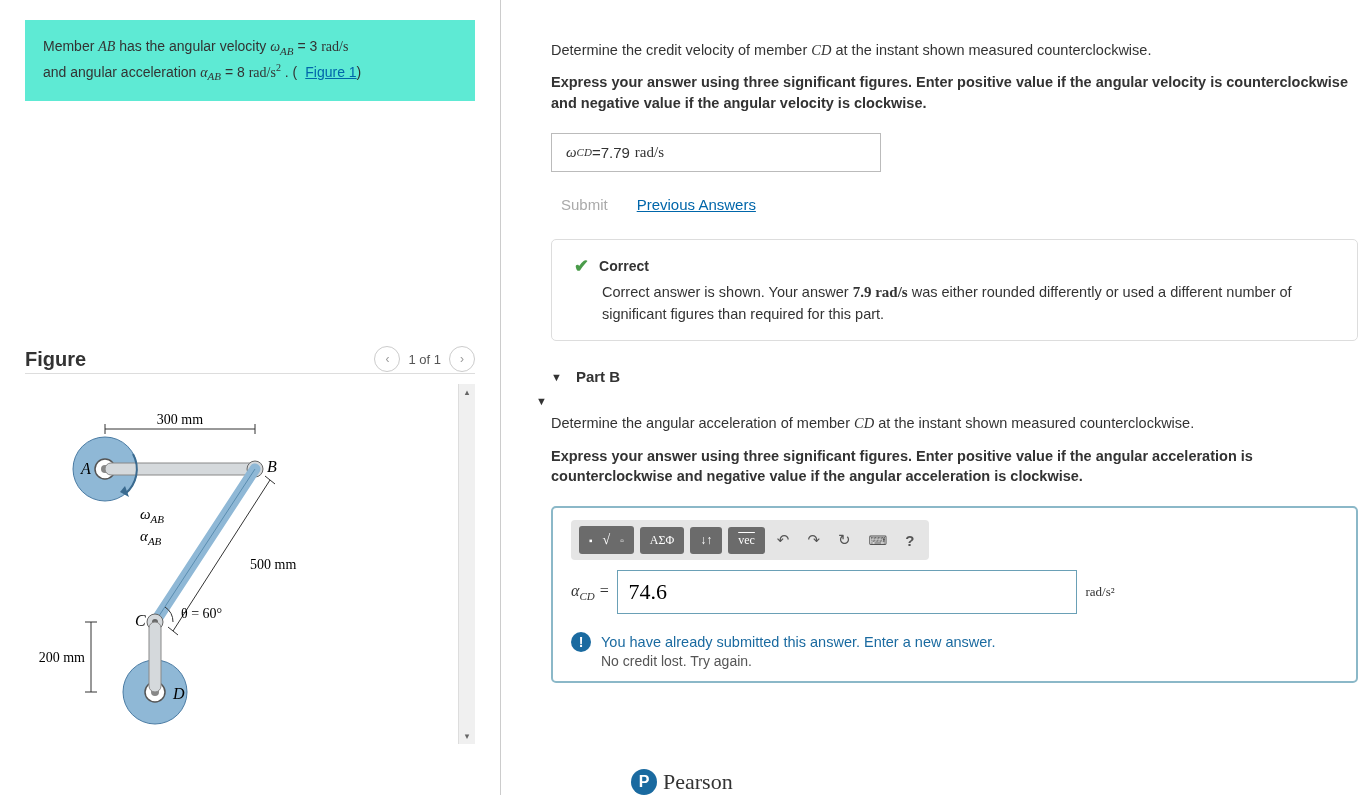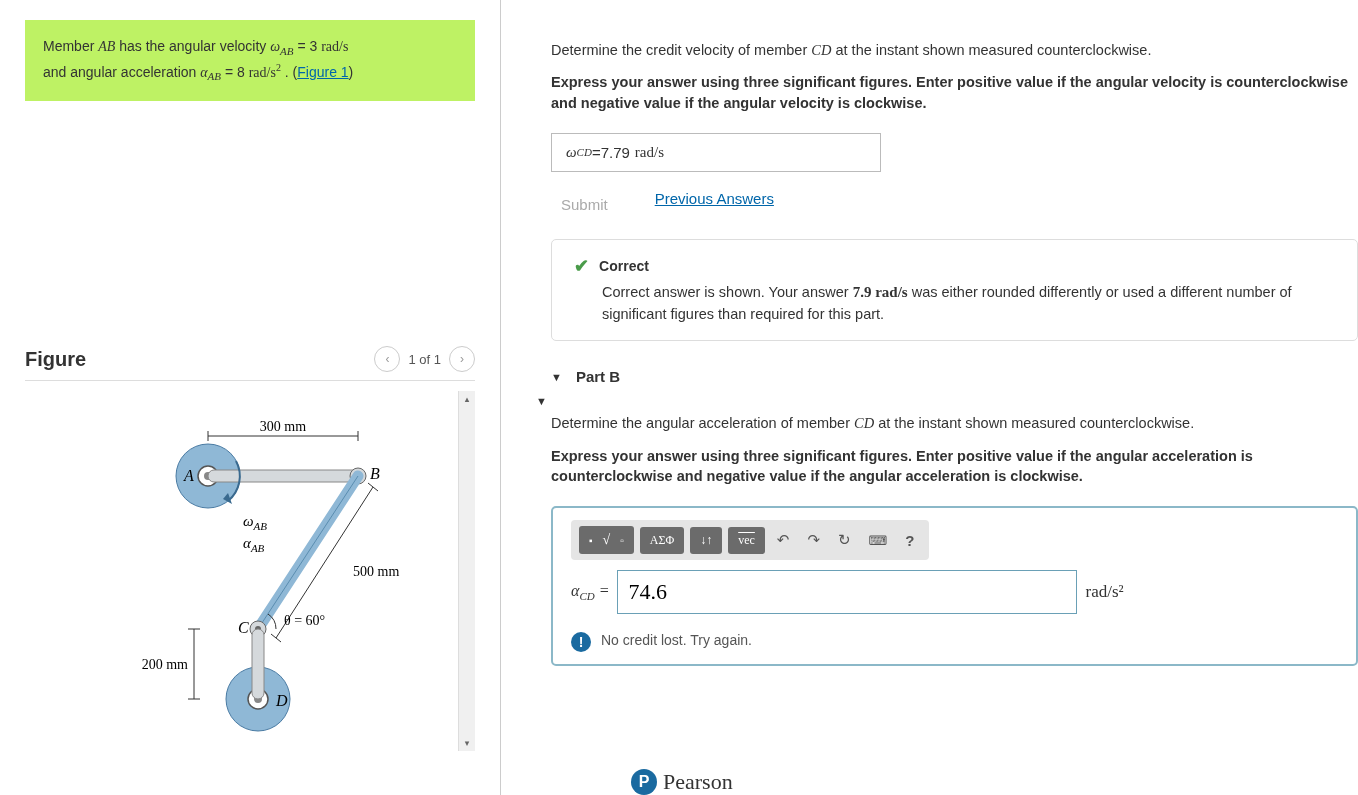--- a/index.html
+++ b/index.html
@@ -11,63 +11,63 @@
     display: flex;
     width: 1358px;
     height: 795px;
     overflow: hidden;
   }
   .left-panel { width: 500px; padding: 20px 25px; position: relative; }
   .divider { width: 1px; background: #ccc; }
   .right-panel { flex: 1; padding: 0 0 0 50px; position: relative; overflow: hidden; }
 
   .problem-box {
-    background: #bef264;
+    background: #5eead4;
     padding: 15px 18px;
     color: #333;
     line-height: 1.6;
   }
   .problem-box .it { font-style: italic; font-family: 'Times New Roman', serif;}
   .problem-box .sub { font-style: italic; font-size: 11px; vertical-align: sub; font-family: 'Times New Roman', serif;}
   .problem-box .sup { font-size: 10px; vertical-align: super; }
   .problem-box .units { font-family: 'Times New Roman', serif; }
-  a.fig-link { color: #0066aa; text-decoration: underline; }
+  a.fig-link { color: #0066aa; text-decoration: underline; margin-left: 8px; }
 
   .figure-header {
     display: flex; justify-content: space-between; align-items: center;
-    margin-top: 245px; border-bottom: 1px solid #ddd; padding-bottom: 8px; gap: 16px;
+    margin-top: 245px; border-bottom: 1px solid #ddd; padding-bottom: 1px; gap: 16px;
   }
   .figure-header h2 { font-size: 20px; font-weight: bold; color: #333;}
   .fig-nav { display: flex; align-items: center; gap: 8px; font-size: 13px; color:#555;}
   .nav-btn {
     width: 26px; height: 26px; border: 1px solid #ccc; border-radius: 50%;
     display:flex; align-items:center; justify-content:center; color:#999; font-size:12px;
   }
 
   .figure-area { position: relative; height: 360px; margin-top:10px; display:flex;}
-  .figure-svg-wrap { flex:1; display:flex; justify-content:flex-end; align-items:center;}
+  .figure-svg-wrap { flex:1; display:flex; justify-content:flex-start; align-items:center;}
   .scrollbar-v {
     width: 17px; background:#f0f0f0; border-left:1px solid #ddd;
     display:flex; flex-direction:column; justify-content:space-between; align-items:center;
   }
   .scroll-arrow { font-size:9px; color:#666; padding:3px;}
 
   
   .question-text { margin: 40px 0 12px 0; font-size: 14.5px; line-height:1.4; color:#333;}
   .question-text .it2 { font-style: italic; font-family:'Times New Roman', serif;}
   .instr { font-weight: bold; font-size:14.5px; line-height:1.4; margin-bottom:20px;}
 
   .answer-box {
     border: 1px solid #bbb; display:inline-flex; align-items:center;
     padding: 10px 14px; min-width:330px; font-size:15px;
   }
   .answer-box .sym { font-style: italic; font-family:'Times New Roman', serif;}
   .answer-box .units2 { font-family:'Times New Roman', serif; margin-left:5px;}
 
-  .submit-row { margin-top:18px; margin-bottom:20px; display:flex; gap:37px;}
+  .submit-row { margin-top:18px; margin-bottom:20px; display:flex; align-items:center; gap:19px;}
   .submit-btn { color:#aaa; font-size:15px; padding:6px 10px;}
   .prev-link { color:#0066aa; text-decoration:underline; font-size:15px;}
 
   .feedback-box {
     border:1px solid #ddd; border-radius:5px; padding:15px 22px;
     margin-bottom:15px;
   }
   .fb-header { display:flex; align-items:center; gap:10px; font-weight:bold; margin-bottom:4px;}
   .check-icon { color:#4a9b4a; font-size:18px; font-weight:bold;}
   .fb-text { padding-left:28px; line-height:1.5; font-size:14.5px;}
@@ -89,21 +89,21 @@
   .tb-group { display:inline-flex; background:#6b6b6b; border-radius:3px; padding:4px 6px; gap:2px; align-items:center;}
   .tb-btn { color:#fff; font-size:12px; padding:2px 4px; font-family:'Times New Roman', serif;}
   .tb-plain { color:#555; padding:4px 6px; font-size:15px;}
 
   .input-row { display:flex; align-items:center; gap:8px;}
   .input-row .lhs { font-style:italic; font-family:'Times New Roman', serif; font-size:16px;}
   .val-input {
     border:1px solid #6aa0b6; padding: 8px 10px; font-size:22px;
     font-family:'Times New Roman', serif; width:460px; outline:none;
   }
-  .input-row .units3 { font-family:'Times New Roman', serif; font-size:17px;}
+  .input-row .units3 { font-family:'Times New Roman', serif; font-size:13px;}
 
   .warn-row { display:flex; gap:10px; margin-top:18px; align-items:flex-start;}
   .warn-icon { width:20px; height:20px; background:#1a6aa0; border-radius:50%; color:#fff;
     display:flex; align-items:center; justify-content:center; font-weight:bold; font-size:14px;}
   .warn-text { color:#1a6aa0; font-size:14.5px; line-height:1.4;}
   .warn-sub { color:#555; font-size:14px;}
 
   .pearson-footer {
     position:absolute; bottom:0; left:130px; display:flex; align-items:center; gap:6px;
     font-family:'Times New Roman', serif; font-size:22px; color:#333;
@@ -266,20 +266,21 @@
 
     <div class="input-row">
       <span class="lhs"><span>α</span><span style="font-size:11px;vertical-align:sub">CD</span><span> = </span></span>
       <input class="val-input" value="74.6" style="">
       <span class="units3">rad/s²</span>
     </div>
 
     <div class="warn-row">
       <div class="warn-icon">!</div>
       <div>
+        <div class="warn-text">You have already submitted this answer. Enter a new answer.</div>
         <div class="warn-sub">No credit lost. Try again.</div>
       </div>
     </div>
   </div>
 
   <div class="pearson-footer">
     <div class="pearson-p">P</div>
     <span>Pearson</span>
   </div>
 

